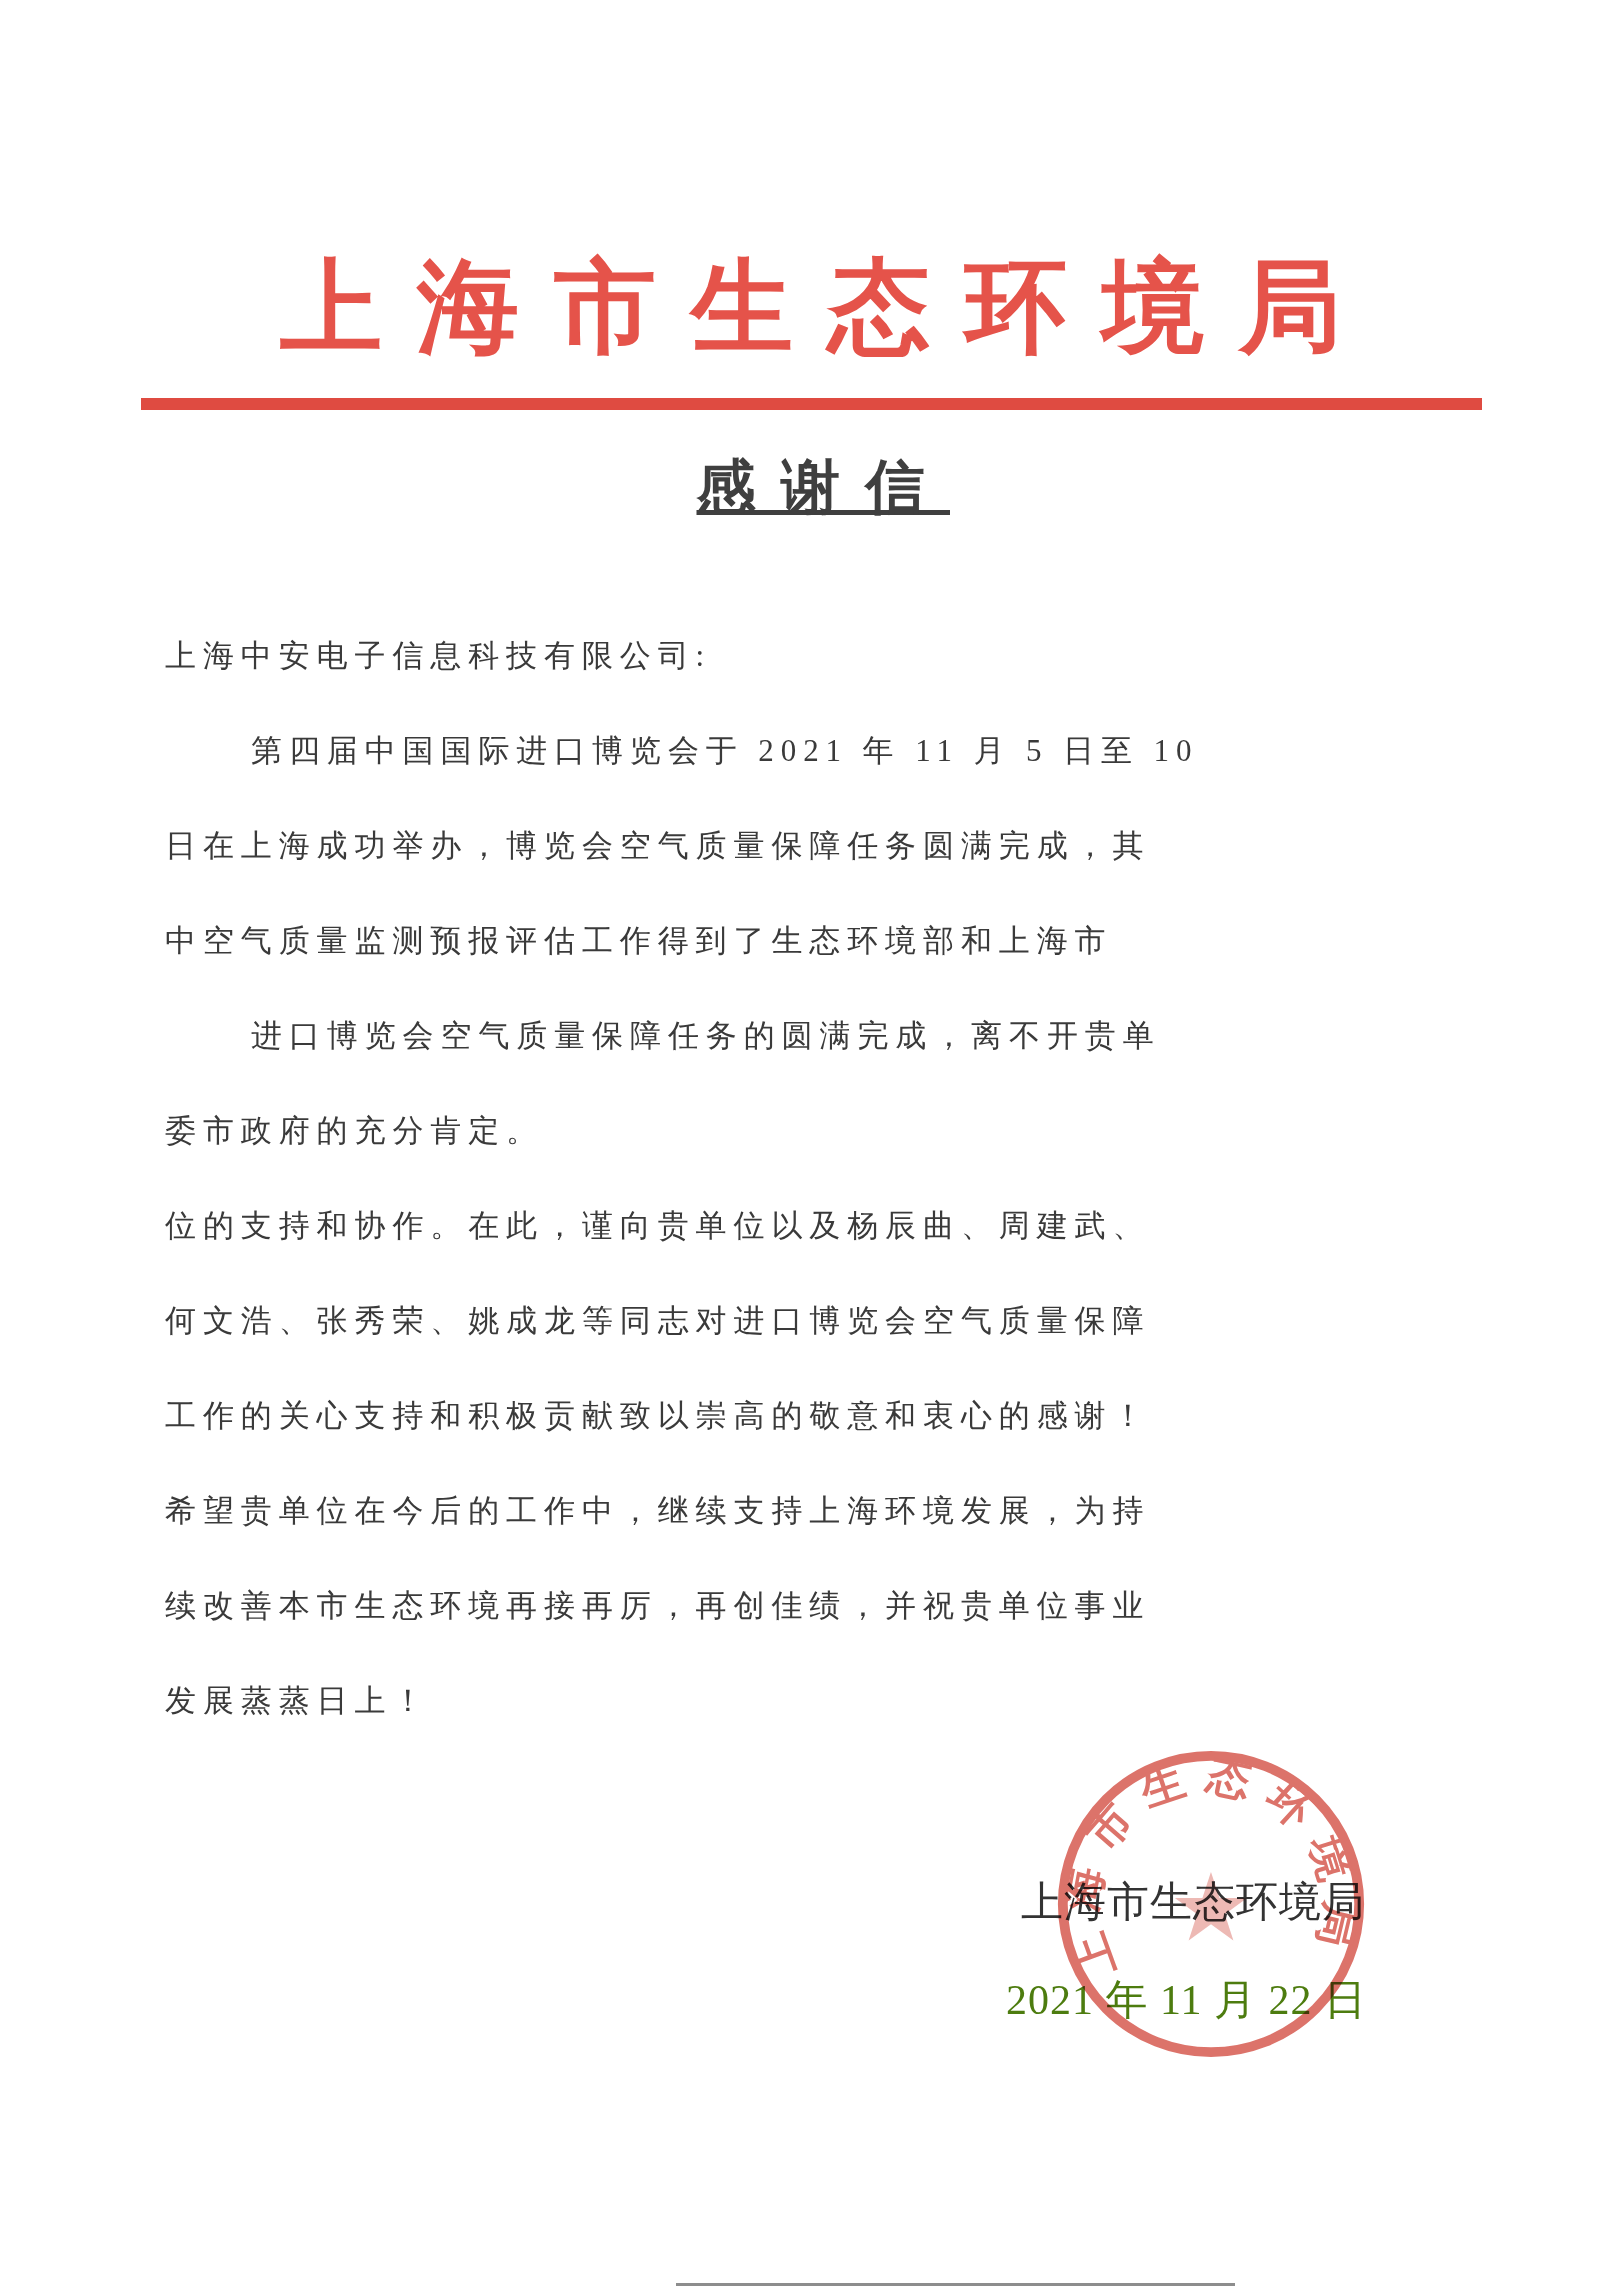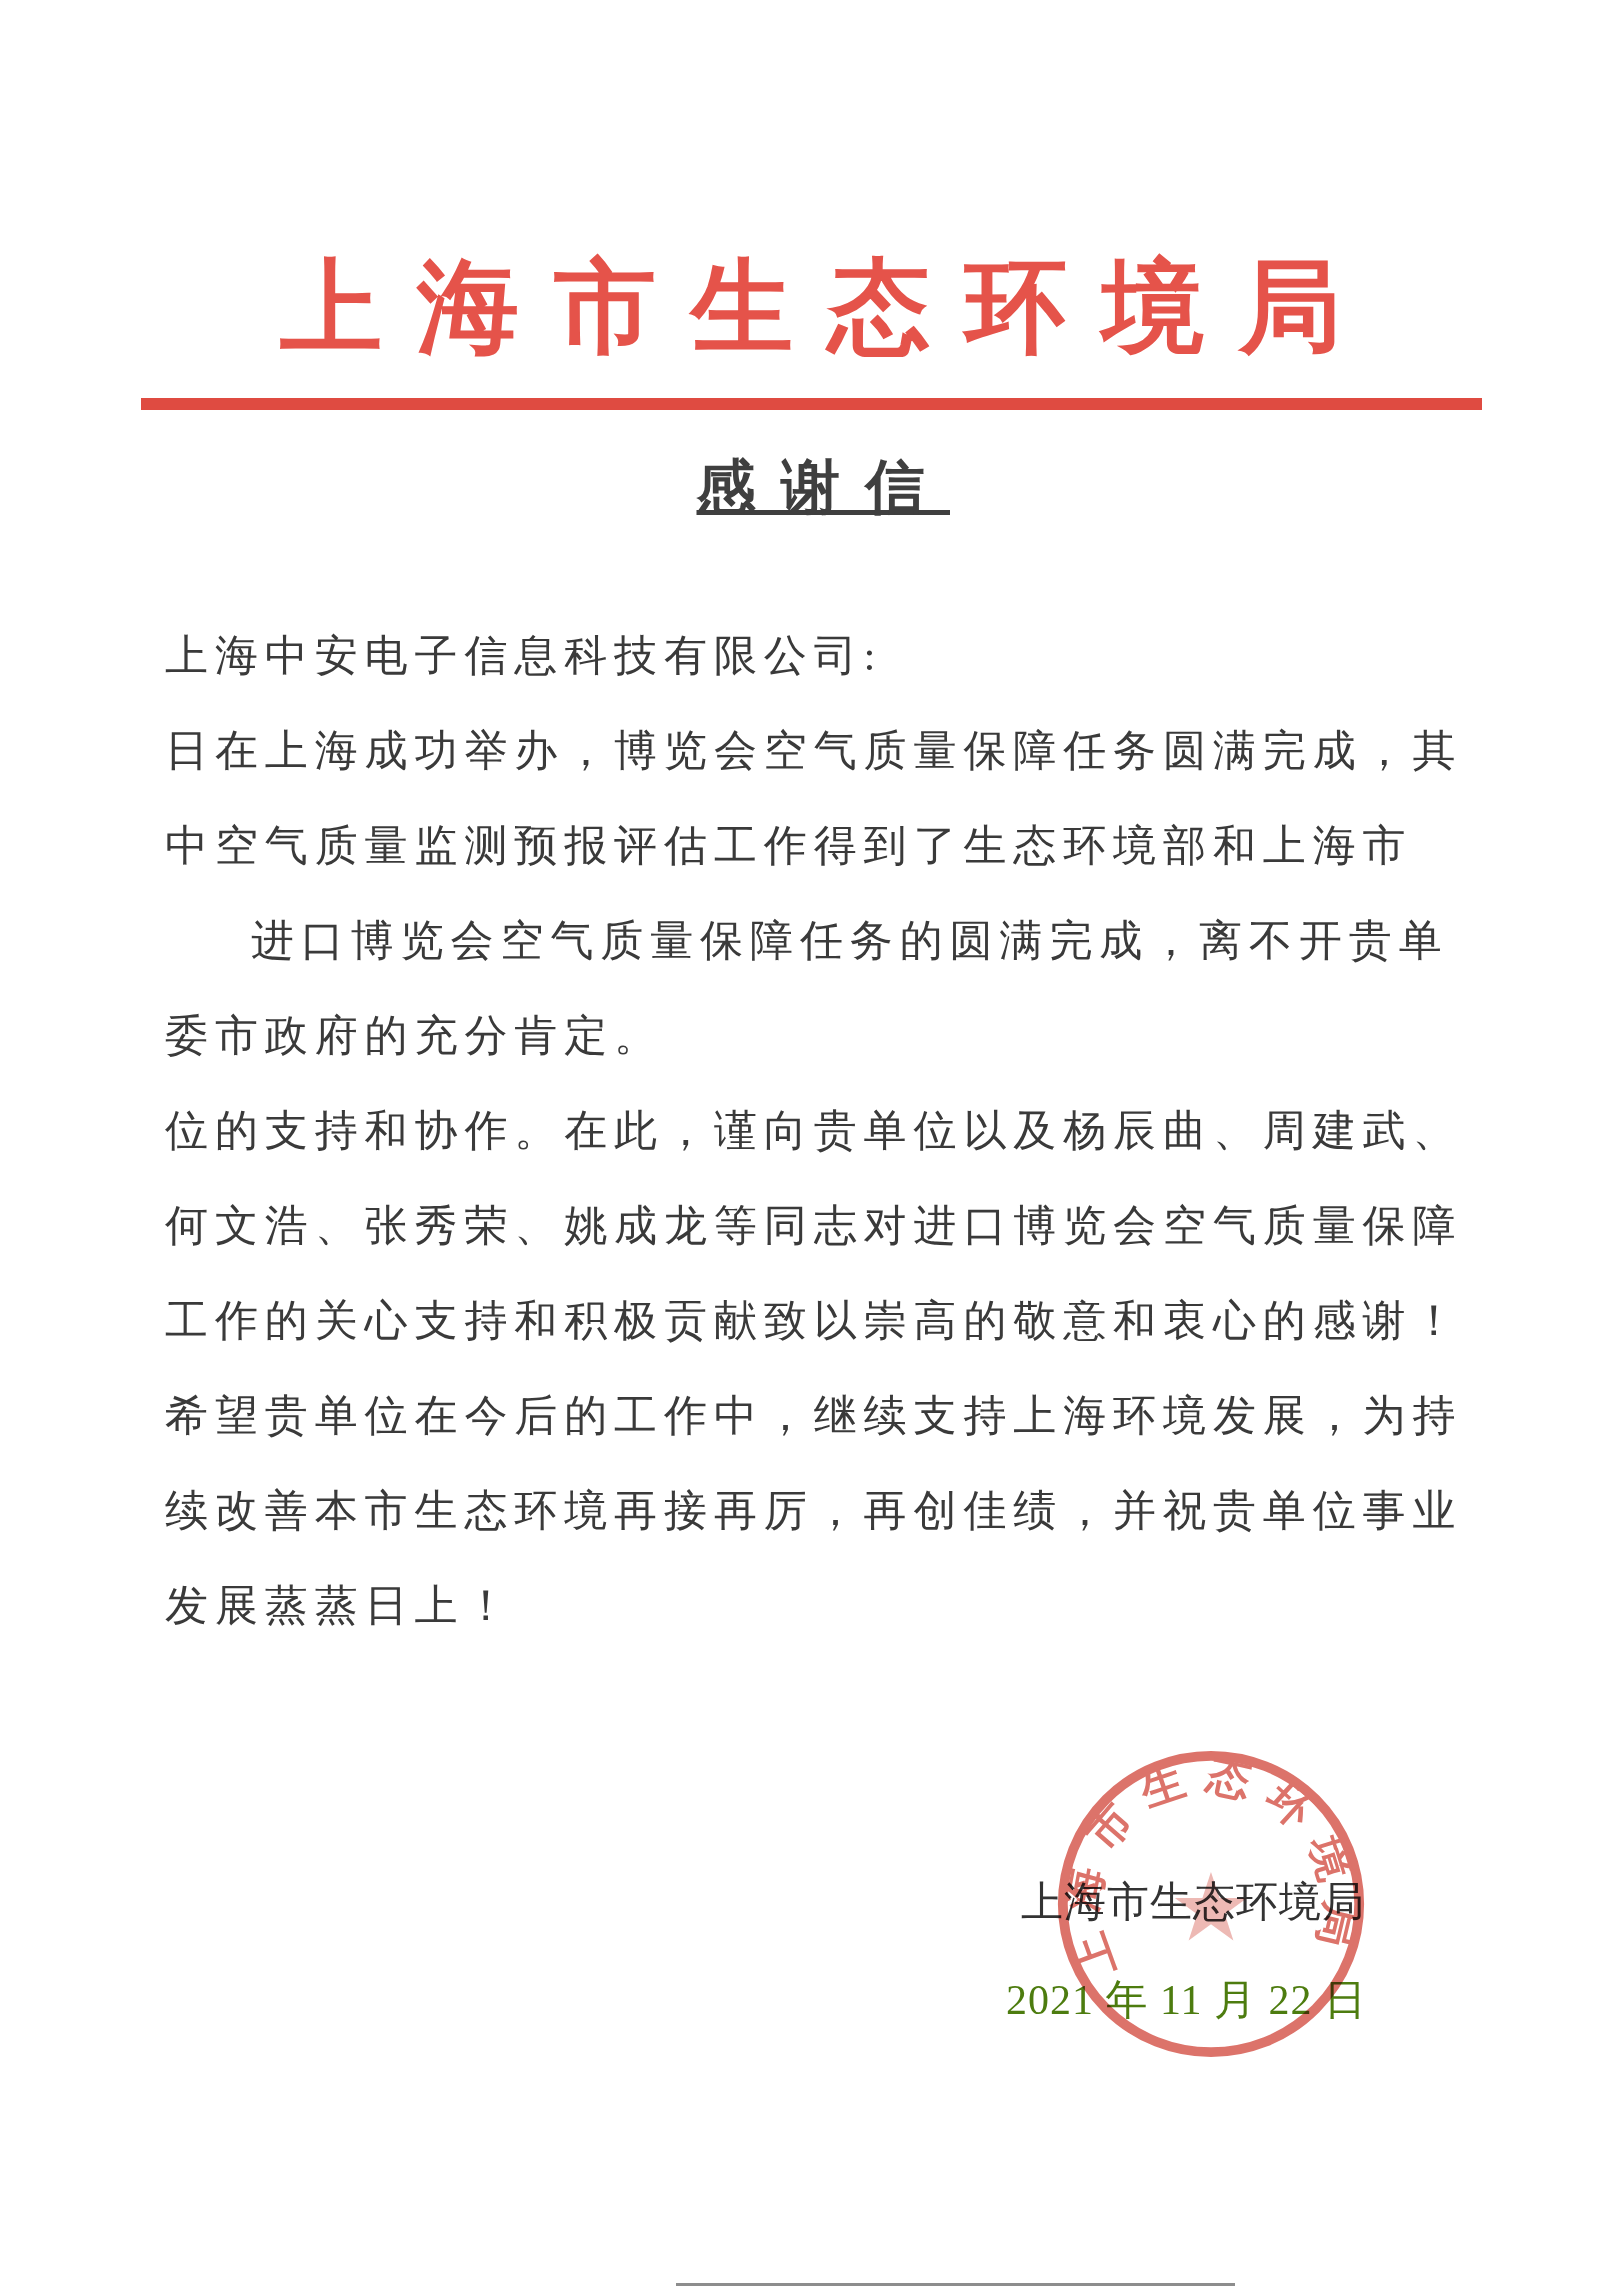--- a/index.html
+++ b/index.html
@@ -29,21 +29,21 @@
     text-align:center;
     font-size:59px;line-height:69px;font-weight:bold;
     letter-spacing:25.5px;text-indent:25.5px;
     color:#3f3f3f;
     text-decoration:underline;
   }
   
   .body{
     position:absolute;top:608px;left:165px;width:1304px;
     color:#3a3a3a;
-    font-size:43px;
+    font-size:31px;
     letter-spacing:6.9px;
   }
   .body .line{
     height:95px;line-height:95px;
     white-space:nowrap;
   }
   .body .line.indent{ text-indent:86px; }
   
   .signature{
     position:absolute;top:1878px;left:1021px;
@@ -87,20 +87,21 @@
 <div class="page">
 
   <div class="org-header">上海市生态环境局</div>
 
   <div class="red-rule"></div>
 
   <div class="letter-title">感谢信</div>
 
   <div class="body">
     <div class="line">上海中安电子信息科技有限公司:</div>
+    <div class="line indent">第四届中国国际进口博览会于 2021 年 11 月 5 日至 10</div>
     <div class="line">日在上海成功举办，博览会空气质量保障任务圆满完成，其</div>
     <div class="line">中空气质量监测预报评估工作得到了生态环境部和上海市</div>
     <div class="line indent">进口博览会空气质量保障任务的圆满完成，离不开贵单</div>
     <div class="line">委市政府的充分肯定。</div>
     <div class="line">位的支持和协作。在此，谨向贵单位以及杨辰曲、周建武、</div>
     <div class="line">何文浩、张秀荣、姚成龙等同志对进口博览会空气质量保障</div>
     <div class="line">工作的关心支持和积极贡献致以崇高的敬意和衷心的感谢！</div>
     <div class="line">希望贵单位在今后的工作中，继续支持上海环境发展，为持</div>
     <div class="line">续改善本市生态环境再接再厉，再创佳绩，并祝贵单位事业</div>
     <div class="line">发展蒸蒸日上！</div>

